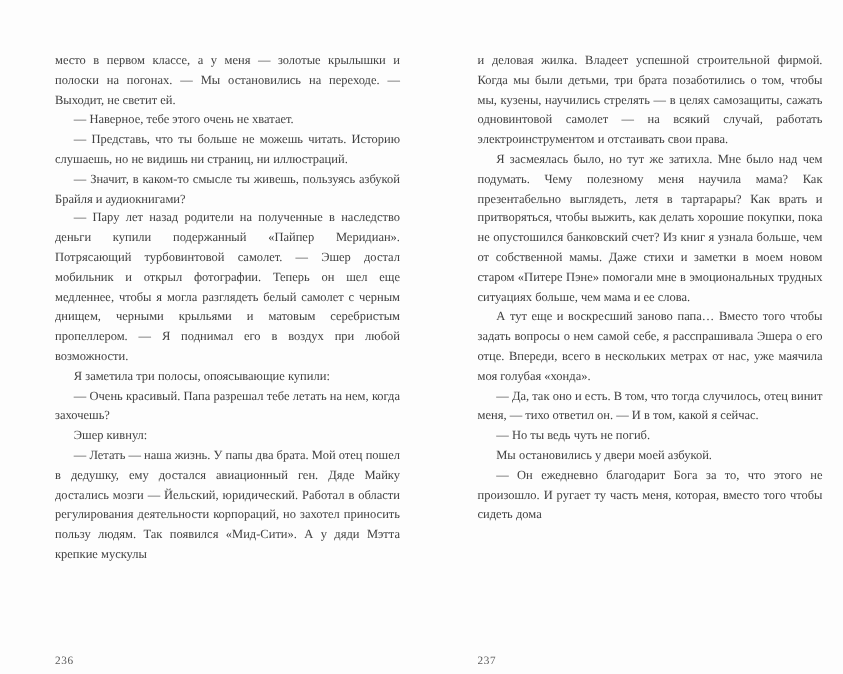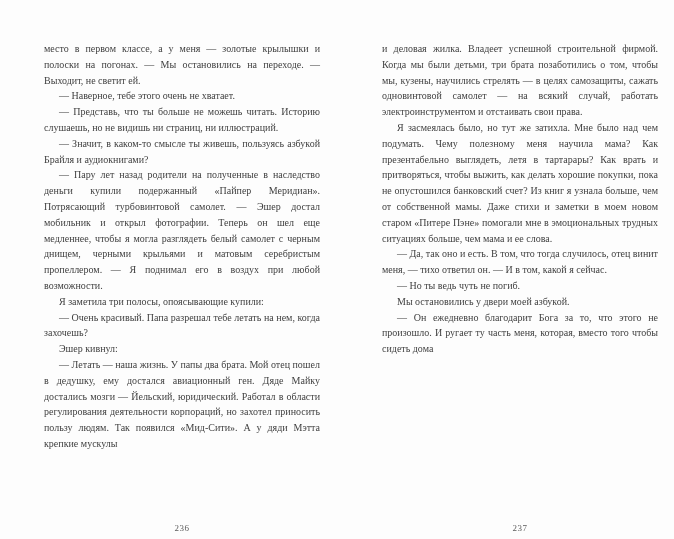--- a/index.html
+++ b/index.html
@@ -41,21 +41,20 @@
     text-indent: 15px;
   }
   .page-text p.no-indent {
     text-indent: 0;
   }
   .page-number {
     position: absolute;
     bottom: 6px;
     left: 0;
     right: 0;
-    text-align: center;
     font-size: 9px;
     color: #5a5a5a;
     letter-spacing: 0.5px;
     font-family: Liberation Serif, serif;
   }
 </style>
 </head>
 <body>
 
 <div class="spread">
@@ -70,20 +69,21 @@
         <p class="para">— Очень красивый. Папа разрешал тебе летать на нем, когда захочешь?</p>
         <p class="para">Эшер кивнул:</p>
         <p class="para">— Летать — наша жизнь. У папы два брата. Мой отец пошел в дедушку, ему достался авиационный ген. Дяде Майку достались мозги — Йельский, юридический. Работал в области регулирования деятельности корпораций, но захотел приносить пользу людям. Так появился «Мид-Сити». А у дяди Мэтта крепкие мускулы</p>
       </div>
     <div class="page-number">236</div>
   </div>
   <div class="page">
     <div class="page-text">
         <p class="para no-indent">и деловая жилка. Владеет успешной строительной фирмой. Когда мы были детьми, три брата позаботились о том, чтобы мы, кузены, научились стрелять — в целях самозащиты, сажать одновинтовой самолет — на всякий случай, работать электроинструментом и отстаивать свои права.</p>
         <p class="para">Я засмеялась было, но тут же затихла. Мне было над чем подумать. Чему полезному меня научила мама? Как презентабельно выглядеть, летя в тартарары? Как врать и притворяться, чтобы выжить, как делать хорошие покупки, пока не опустошился банковский счет? Из книг я узнала больше, чем от собственной мамы. Даже стихи и заметки в моем новом старом «Питере Пэне» помогали мне в эмоциональных трудных ситуациях больше, чем мама и ее слова.</p>
+        <p class="para">А тут еще и воскресший заново папа… Вместо того чтобы задать вопросы о нем самой себе, я расспрашивала Эшера о его отце. Впереди, всего в нескольких метрах от нас, уже маячила моя голубая «хонда».</p>
         <p class="para">— Да, так оно и есть. В том, что тогда случилось, отец винит меня, — тихо ответил он. — И в том, какой я сейчас.</p>
         <p class="para">— Но ты ведь чуть не погиб.</p>
         <p class="para">Мы остановились у двери моей азбукой.</p>
         <p class="para">— Он ежедневно благодарит Бога за то, что этого не произошло. И ругает ту часть меня, которая, вместо того чтобы сидеть дома</p>
       </div>
     <div class="page-number">237</div>
   </div>
 </div>
 
 </body></html>

